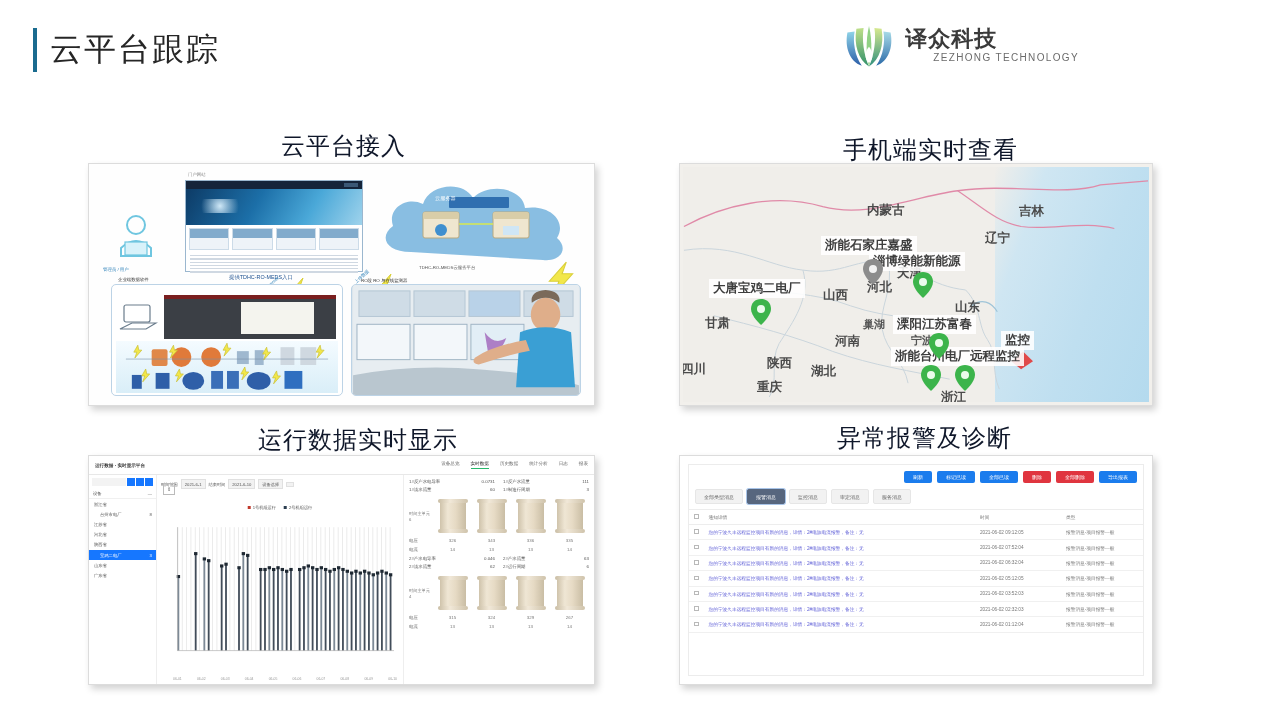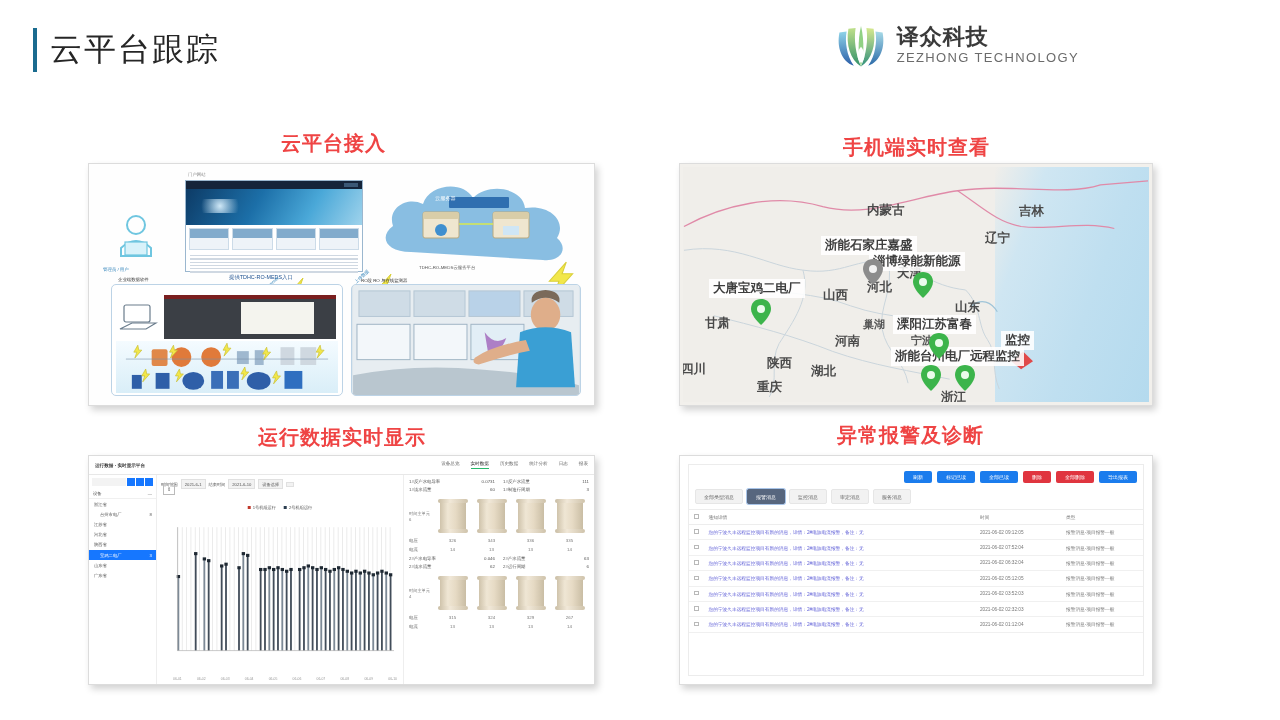--- a/index.html
+++ b/index.html
@@ -13,24 +13,24 @@
 
   
   .title-wrap { position: absolute; left: 33px; top: 28px; display: flex; align-items: center; }
   .title-bar { width: 4px; height: 44px; background: #1a6b8f; margin-right: 13px; }
   .title-text { font-size: 32px; color: #262626; letter-spacing: 2px; font-weight: 400; }
 
   .logo-wrap { position: absolute; right: 24px; top: 18px; display: flex; align-items: center; }
   .logo-mark { width: 54px; height: 54px; margin-right: 9px; }
   .logo-txt { display: flex; flex-direction: column; justify-content: center; }
   .logo-cn { font-size: 22px; color: #3a3a3a; letter-spacing: 1px; font-weight: 700; line-height: 1.08; }
-  .logo-en { font-size: 13px; color: #6b6b6b; letter-spacing: 1.35px; margin-top: 2px; }
+  .logo-en { font-size: 10px; color: #6b6b6b; letter-spacing: 1.35px; margin-top: 2px; margin-left: 28px; }
 
   
-  .q-title { position: absolute; font-size: 20px; font-weight: 700; color: #ef4444; letter-spacing: 1px; }
+  .q-title { position: absolute; font-size: 24px; font-weight: 400; color: #0f172a; letter-spacing: 1px; }
 
   
   .panel { position: absolute; background: #fff; border: 1px solid #dcdcdc;
            box-shadow: 3px 4px 7px rgba(0,0,0,.18); overflow: hidden; }
 
   
   #p1 { left: 88px; top: 163px; width: 507px; height: 243px; background: #fefefe; }
   .p1-person { position: absolute; left: 22px; top: 48px; width: 50px; height: 52px; }
   .p1-lbl-sm { position: absolute; font-size: 4.4px; color: #2a7fb8; white-space: nowrap; }
   .p1-browser { position: absolute; left: 96px; top: 16px; width: 178px; height: 92px;

